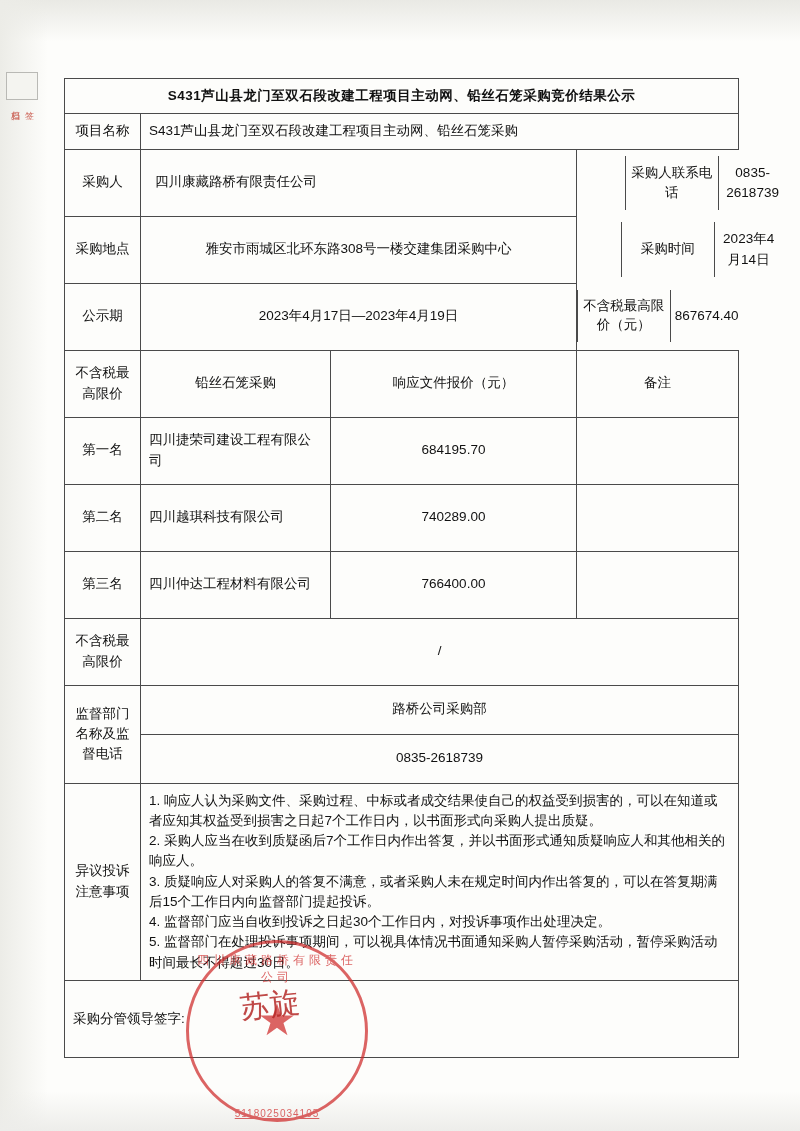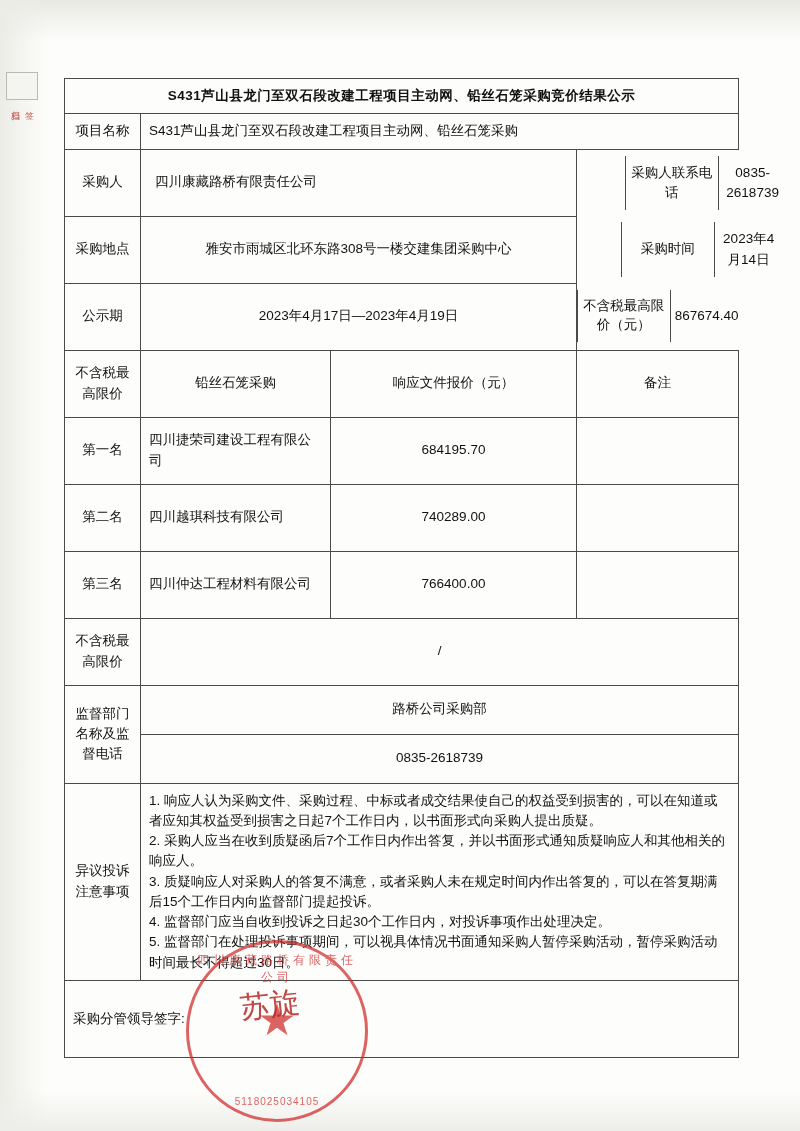--- a/index.html
+++ b/index.html
@@ -131,25 +131,26 @@
     transform: translateX(-50%);
     width: 160px;
     text-align: center;
     font-size: 12px;
     color: #cf2a2a;
     letter-spacing: 4px;
   }
   .seal .seal-bottom {
     position: absolute;
     left: 50%;
-    bottom: 12px;
+    bottom: 0;
     transform: translateX(-50%);
     font-size: 10px;
     color: #cf2a2a;
     letter-spacing: 1px;
+    text-decoration: underline;
   }
   .signature {
     position: absolute;
     left: 240px;
     top: 985px;
     font-size: 30px;
     color: #b52a28;
     font-family: "Liberation Serif", serif;
     transform: rotate(-6deg);
     opacity: .85;

